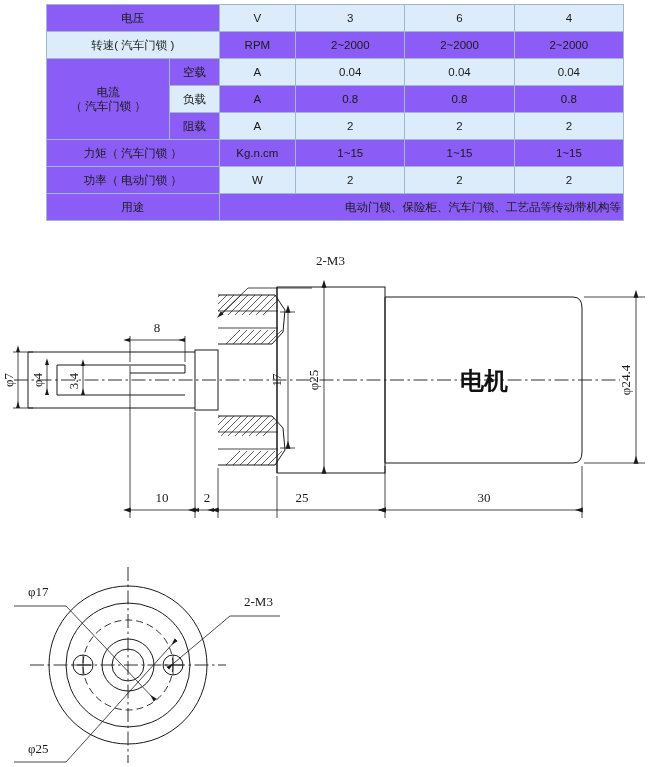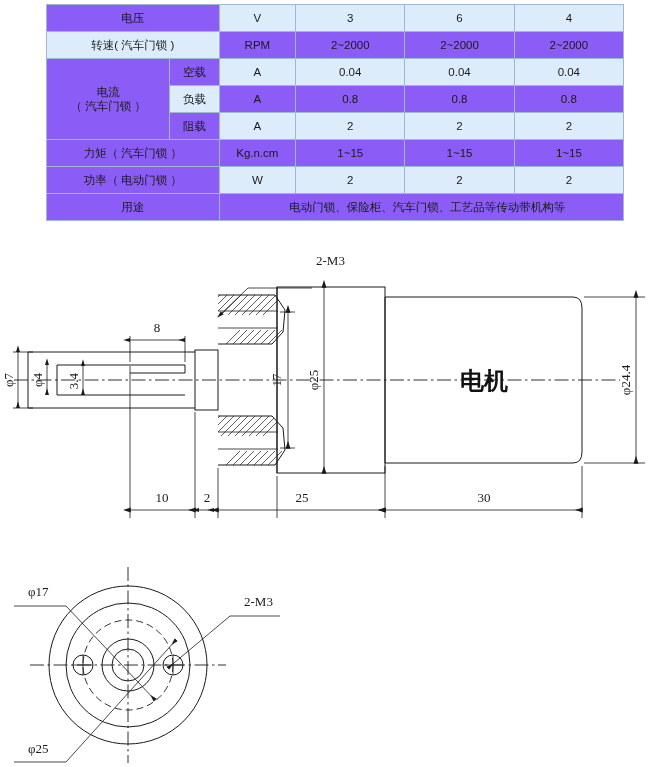--- a/index.html
+++ b/index.html
@@ -99,21 +99,21 @@
     <tr>
       <td class="c-label bg-cream" colspan="2">功率（ 电动门锁 ）</td>
       <td class="c-unit bg-blue">W</td>
       <td class="c-val bg-blue">2</td>
       <td class="c-val bg-blue">2</td>
       <td class="c-val bg-blue">2</td>
     </tr>
 
     <tr>
       <td class="c-label bg-cream" colspan="2">用途</td>
-      <td class="bg-cream" colspan="4" style="text-align:center;padding-left:14px;">电动门锁、保险柜、汽车门锁、工艺品等传动带机构等</td>
+      <td class="bg-cream" colspan="4" style="text-align:right;padding-left:14px;">电动门锁、保险柜、汽车门锁、工艺品等传动带机构等</td>
     </tr>
   </tbody>
 </table>
 
 <div id="drawing">
 <svg width="670" height="527" viewBox="0 0 670 527" xmlns="http://www.w3.org/2000/svg">
   <defs>
     <marker id="ar" markerWidth="10" markerHeight="8" refX="9" refY="4" orient="auto">
       <path d="M0,4 L10,0.9 L10,7.1 Z" fill="#1a1a1a"></path>
     </marker>

